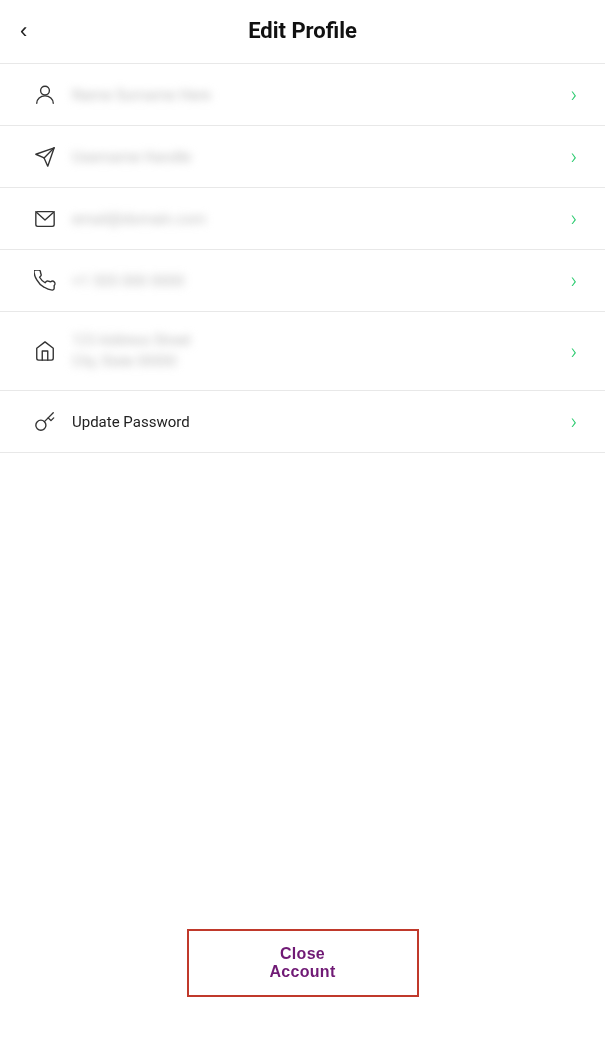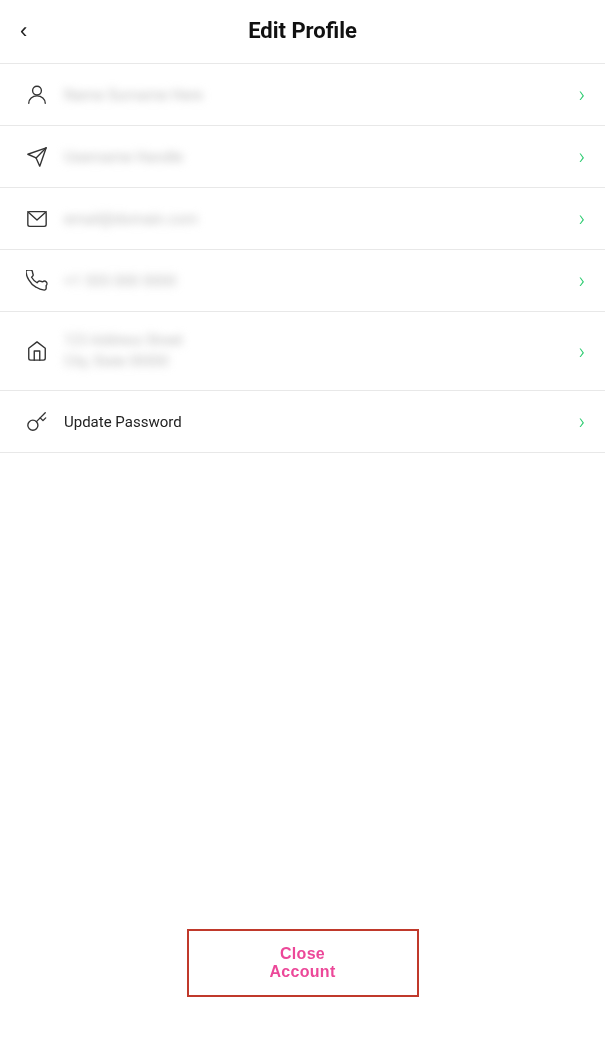--- a/index.html
+++ b/index.html
@@ -47,21 +47,21 @@
     }
 
     
     .list {
       margin-top: 8px;
     }
 
     .list-item {
       display: flex;
       align-items: center;
-      padding: 18px 20px;
+      padding: 18px 28px;
       border-bottom: 1px solid #e8e8e8;
       cursor: pointer;
       background: #fff;
     }
 
     .list-item:first-child {
       border-top: 1px solid #e8e8e8;
     }
 
     .item-icon {
@@ -123,21 +123,21 @@
       left: 0;
       right: 0;
       display: flex;
       justify-content: center;
       align-items: center;
     }
 
     .close-account-btn {
       border: 2px solid #c0392b;
       background: #fff;
-      color: #ec4899;
+      color: #701a75;
       font-size: 16px;
       font-weight: 700;
       padding: 14px 60px;
       cursor: pointer;
       width: 232px;
       text-align: center;
       letter-spacing: 0.3px;
     }
 
     

